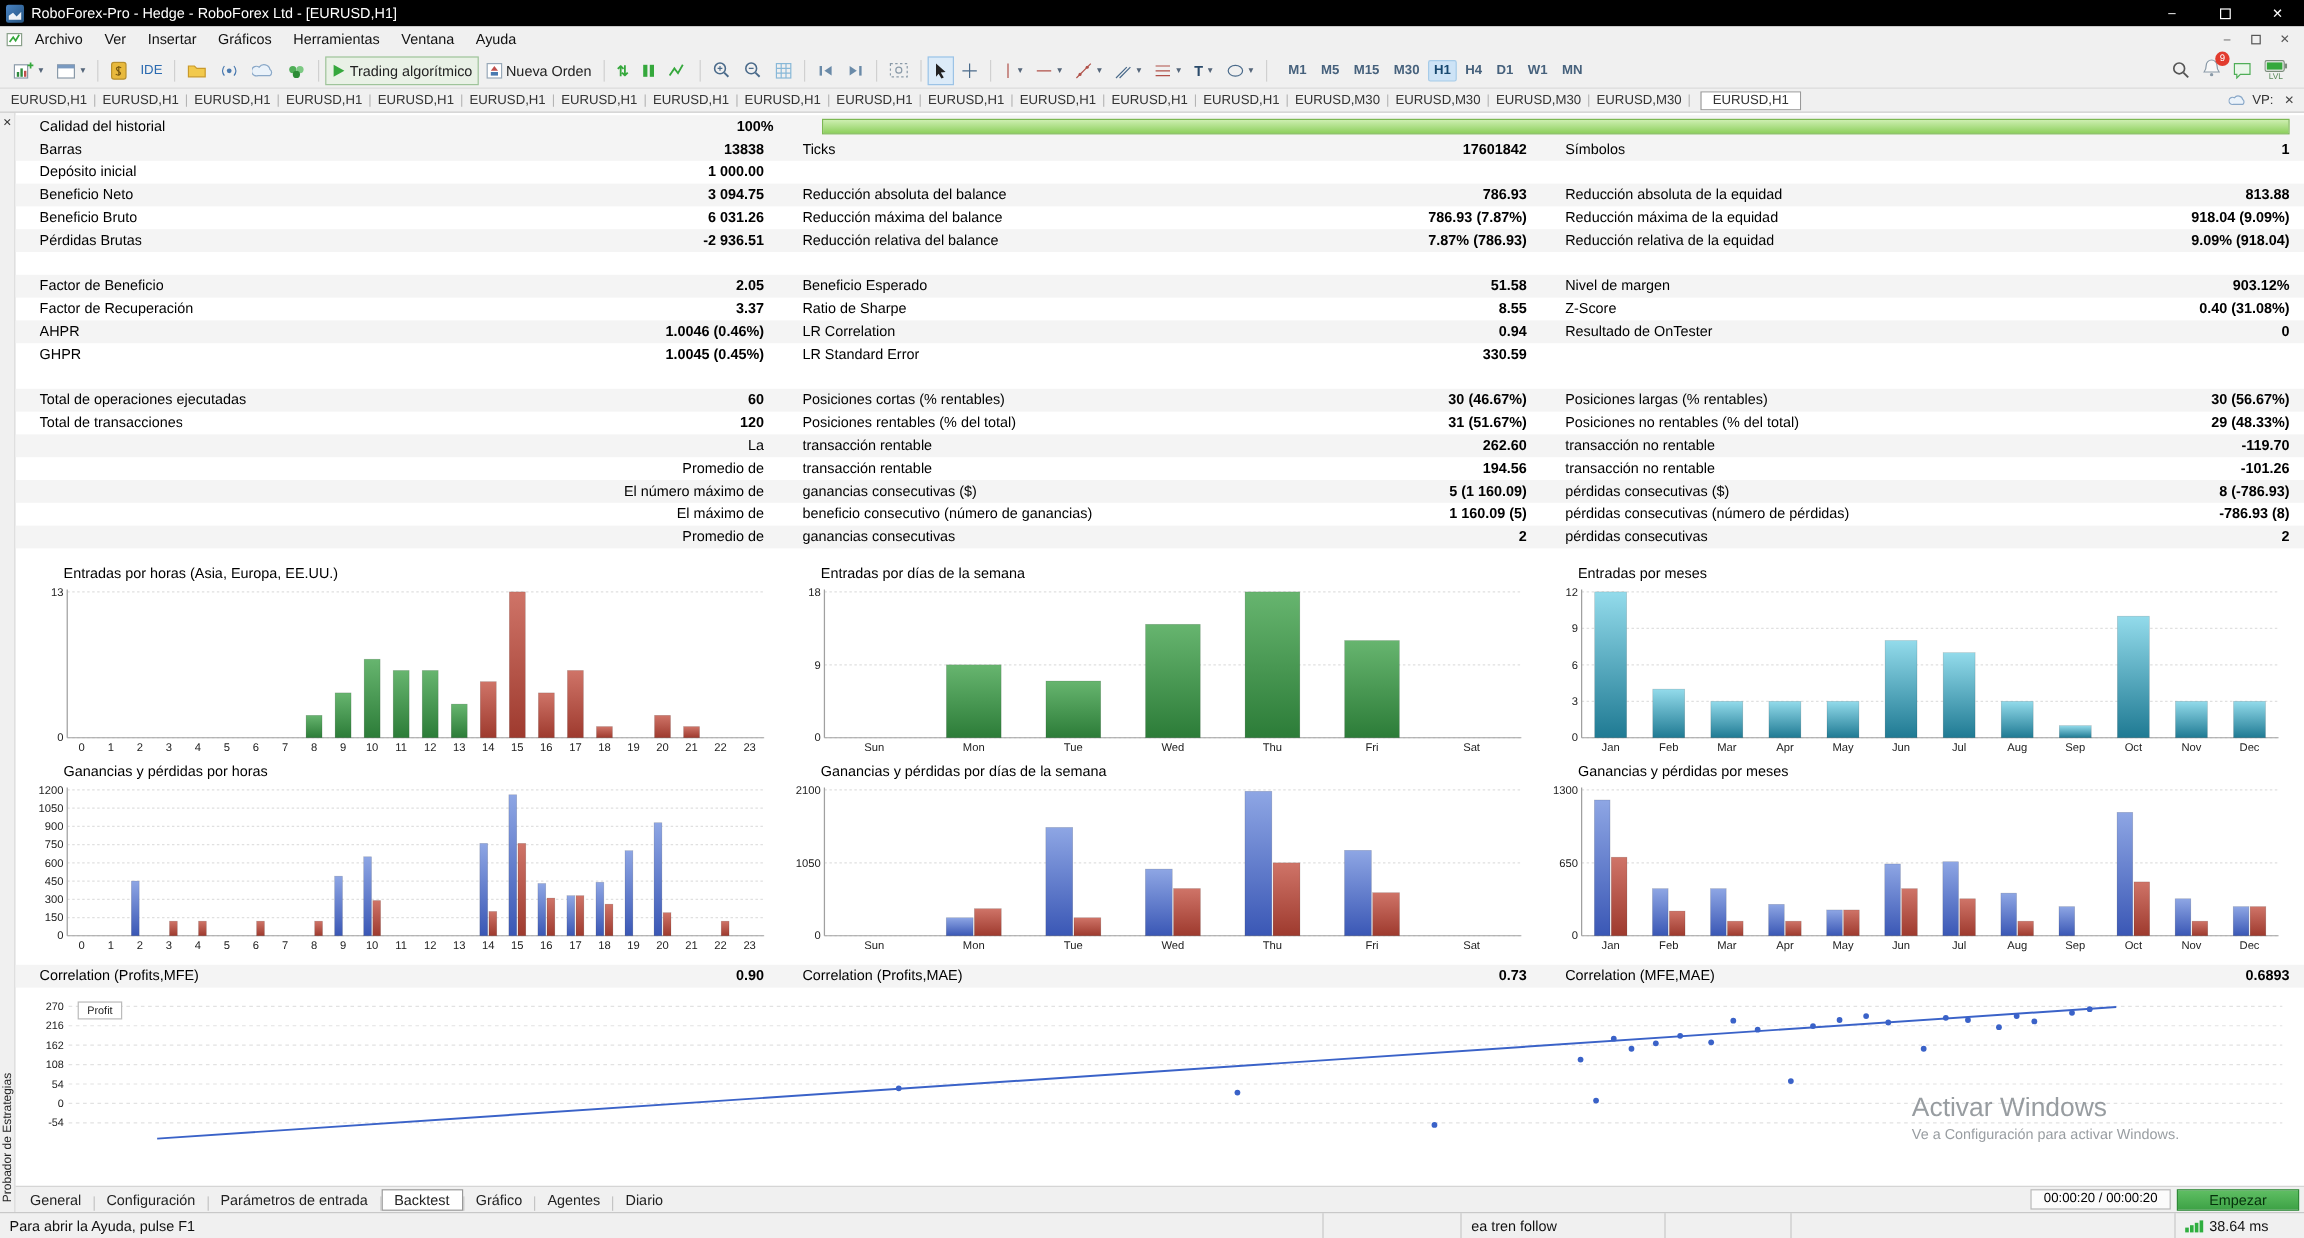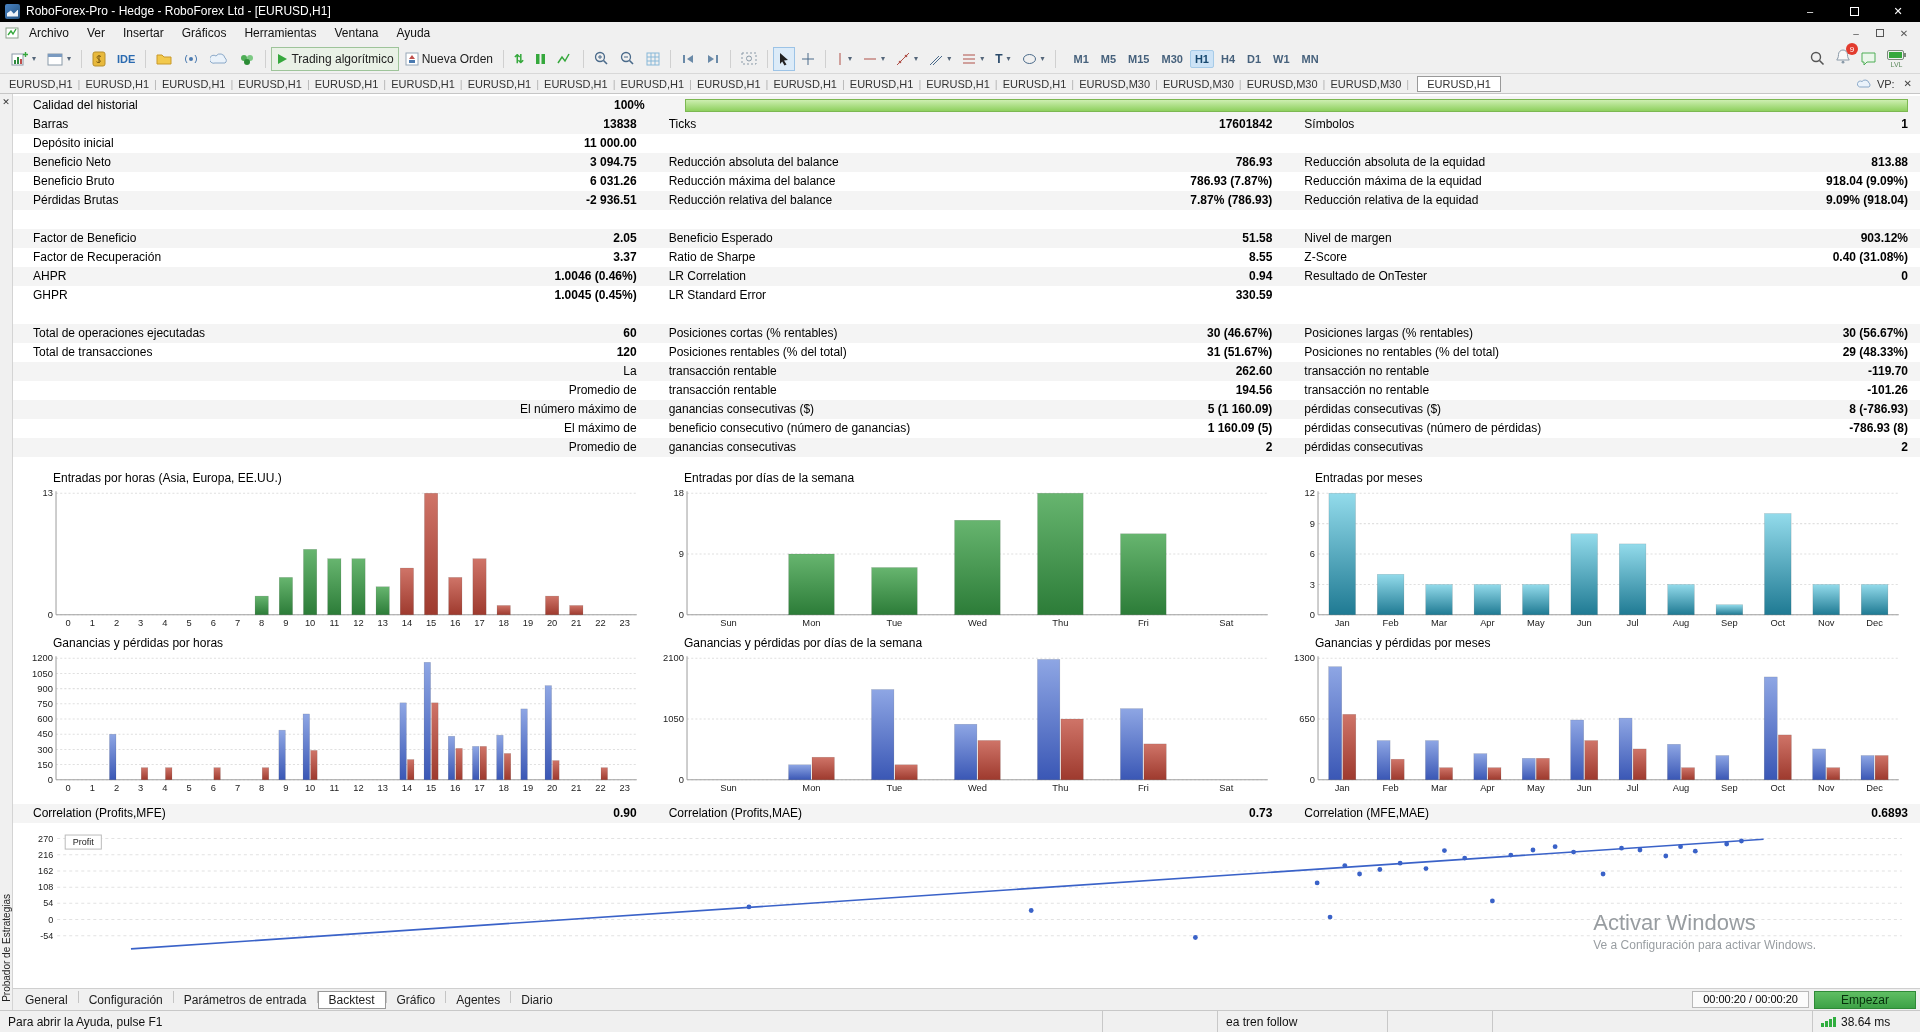--- a/index.html
+++ b/index.html
@@ -19,21 +19,21 @@
 .child-controls{margin-left:auto;display:flex;margin-right:6px;gap:4px}
 .child-btn{width:20px;height:16px;display:flex;align-items:center;justify-content:center;color:#555;font-size:10px}
 .child-max{width:8px;height:8px;border:1px solid #555}
 
 .toolbar{flex:0 0 30px;background:#f0f0f0;display:flex;align-items:center;padding:0 6px;gap:1px;border-bottom:1px solid #d8d8d8}
 .tbtn{display:flex;align-items:center;gap:3px;height:24px;padding:0 4px;background:transparent;border:1px solid transparent;font-size:12px;color:#222;white-space:nowrap}
 .tbtn.pressed{background:#e9f1e6;border:1px solid #9ec49a}
 .tbtn.pressed-blue{background:#dcebf8;border:1px solid #9cc3e6}
 .dd{font-size:8px;color:#55667a;margin-left:1px}
 .tsep{width:1px;height:18px;background:#d0d0d0;margin:0 4px;flex:0 0 1px}
-.ide-label{color:#2a6ab0;font-weight:bold;font-size:11px}
+.ide-label{color:#2a6ab0;font-weight:normal;font-size:11px}
 .green-glyph{color:#35a83c;font-size:12px;font-weight:bold}
 .tool-t{color:#2a4a6a;font-weight:bold;font-size:12px}
 .tf-group{display:flex;gap:2px;margin-left:8px}
 .tf{font-size:11px;font-weight:bold;color:#46617c;padding:3px 5px;border-radius:2px}
 .tf.active{background:#cde3f6;color:#17486f;border:1px solid #a6cbe8;padding:2px 4px}
 .toolbar-right{margin-left:auto;display:flex;align-items:center;gap:11px;padding-right:8px}
 .bell-wrap{position:relative}
 .badge{position:absolute;top:-6px;right:-8px;background:#e23b2e;color:#fff;font-size:8px;min-width:12px;height:12px;border-radius:6px;display:flex;align-items:center;justify-content:center;padding:0 2px}
 .lvl{font-size:7px;color:#5c8a5c}
 
@@ -65,21 +65,21 @@
 .chart-title{font-size:12px;color:#000;padding-left:24px;height:16px;white-space:nowrap;overflow:hidden}
 .chart-svg{width:100%;display:block}
 .tick{font-size:9px;fill:#222}
 .corr-row{display:flex;background:#f4f4f4;height:19px;line-height:19px;font-size:12px;margin-top:10px}
 .scatter-wrap{padding:3px 10px 0 10px}
 .watermark{position:absolute;right:104px;bottom:36px;color:rgba(118,124,130,.75);pointer-events:none}
 .wm1{font-size:22px}
 .wm2{font-size:12px;margin-top:2px}
 
 .bottom-bar{flex:0 0 22px;background:#f0f0f0;border-top:1px solid #cfcfcf;display:flex;align-items:center;font-size:12px;padding-left:2px}
-#bottom-tabs{display:flex;align-items:flex-start}
+#bottom-tabs{display:flex;align-items:flex-end}
 .btab{padding:2px 10px;color:#222}
 .btab.active{background:#fff;border:1px solid #999;padding:1px 10px}
 .btab-sep{width:1px;height:12px;background:#c4c4c4}
 .bottom-right{margin-left:auto;display:flex;align-items:center;gap:5px;padding-right:4px}
 .elapsed{border:1px solid #b8b8b8;background:#fbfbfb;height:17px;line-height:15px;padding:0 10px;font-size:11px}
 .start-btn{background:linear-gradient(#5fbe63,#3da246);border:1px solid #2f8a37;color:#06300c;height:18px;padding:0 26px;font-size:12px;font-family:"Liberation Sans",sans-serif}
 
 .statusbar{flex:0 0 22px;background:#f0f0f0;border-top:1px solid #c8c8c8;display:flex;align-items:stretch;font-size:12px;color:#111}
 .sb-help{flex:1 1 auto;display:flex;align-items:center;padding-left:8px}
 .sb-seg{border-left:1px solid #c8c8c8;display:flex;align-items:center;padding:0 8px}
@@ -409,21 +409,21 @@
                 <span class="sval">17601842</span>
               </div>
               <div class="sgroup">
                 <span class="slabel">Símbolos</span>
                 <span class="sval">1</span>
               </div>
             </div>
             <div class="srow">
               <div class="sgroup">
                 <span class="slabel">Depósito inicial</span>
-                <span class="sval">11 000.00</span>
+                <span class="sval">1 000.00</span>
               </div>
               <div class="sgroup">
                 <span class="slabel"></span>
                 <span class="sval"></span>
               </div>
               <div class="sgroup">
                 <span class="slabel"></span>
                 <span class="sval"></span>
               </div>
             </div>

